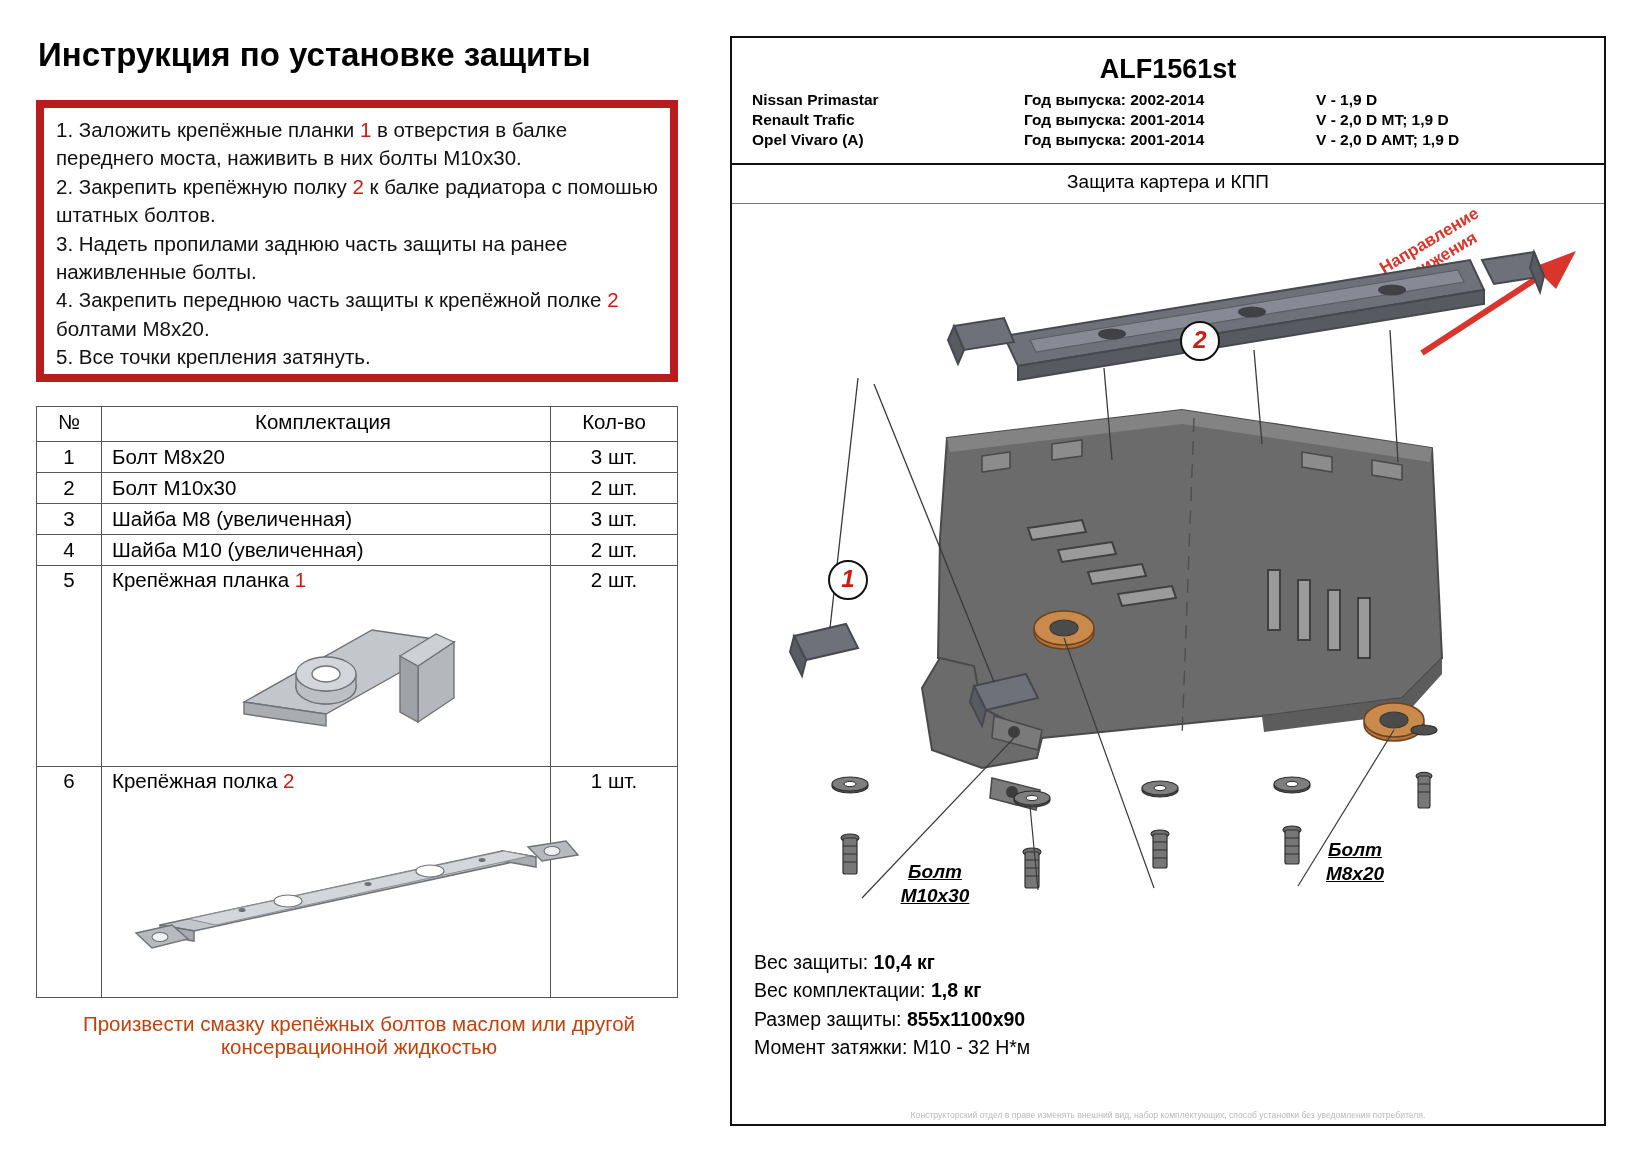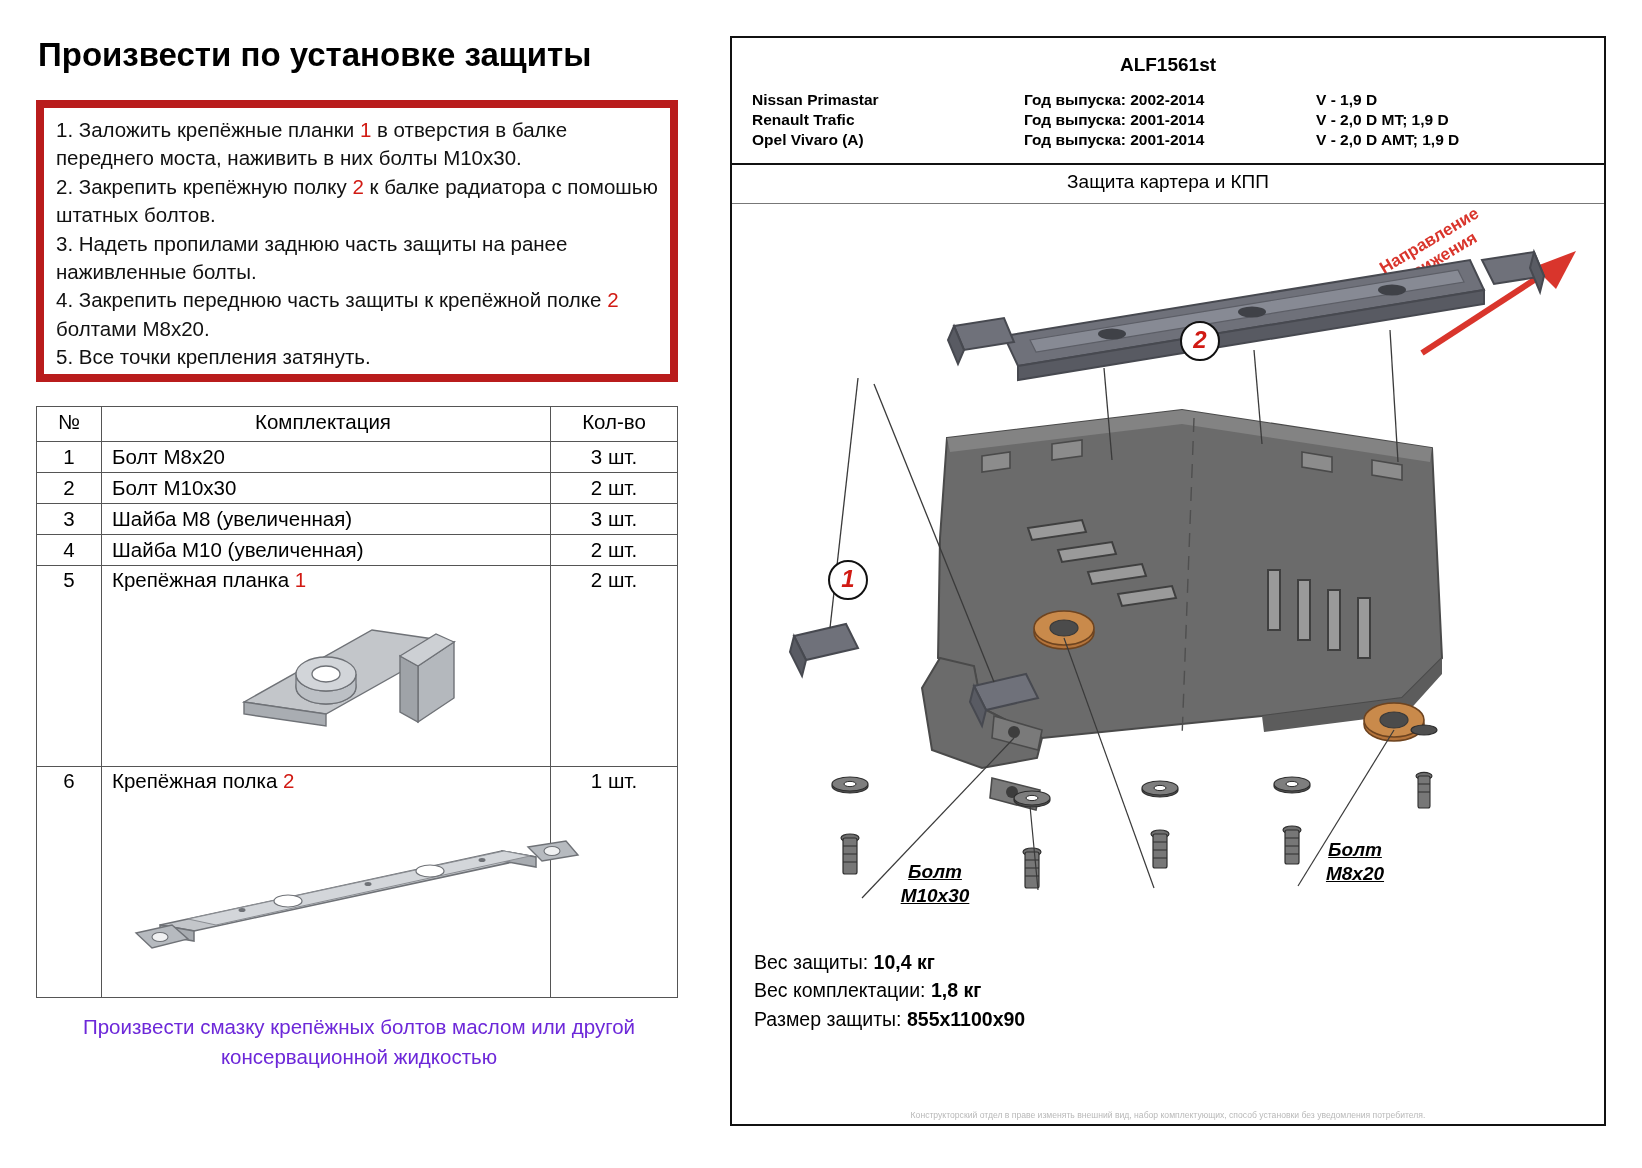--- a/index.html
+++ b/index.html
@@ -81,42 +81,42 @@
 
   .img-cell-5 { height: 196px; position: relative; }
   .img-cell-6 { height: 226px; position: relative; }
 
   .warn {
     position: absolute;
     left: 36px;
     top: 1012px;
     width: 646px;
     text-align: center;
-    color: #6d28d9;
+    color: #c2410c;
     font-size: 20.5px;
-    line-height: 30px;
+    line-height: 23px;
   }
 
   
   .right-col {
     position: absolute;
     left: 730px;
     top: 36px;
     width: 876px;
     height: 1090px;
     border: 2px solid #111;
     box-sizing: border-box;
     background: #fff;
   }
   .art-code {
     position: absolute;
     left: 0; right: 0;
     top: 16px;
     text-align: center;
-    font-size: 19px;
+    font-size: 27px;
     font-weight: bold;
   }
   .veh-table {
     position: absolute;
     left: 20px;
     top: 52px;
     width: 836px;
     border-collapse: collapse;
     table-layout: fixed;
     font-weight: bold;
@@ -216,21 +216,21 @@
   svg { display: block; }
   .abs { position: absolute; }
 </style>
 </head>
 <body>
 
 <div class="page">
 
   <div class="left-col">
 
-    <div class="doc-title">Произвести по установке защиты</div>
+    <div class="doc-title">Инструкция по установке защиты</div>
 
     <div class="instr-box">
       <div class="instr-line">
         <span>1.</span><span> Заложить крепёжные планки </span><span class="red">1</span><span> в отверстия в балке переднего моста, наживить в них болты М10х30.</span>
       </div>
       <div class="instr-line">
         <span>2.</span><span> Закрепить крепёжную полку </span><span class="red">2</span><span> к балке радиатора с помошью штатных болтов.</span>
       </div>
       <div class="instr-line">
         <span>3.</span><span> Надеть пропилами заднюю часть защиты на ранее наживленные болты.</span><span class="red"></span><span></span>
@@ -543,18 +543,21 @@
     <div class="specs">
       <div>
         <span>Вес защиты: </span><b>10,4 кг</b>
       </div>
       <div>
         <span>Вес комплектации: </span><b>1,8 кг</b>
       </div>
       <div>
         <span>Размер защиты: </span><b>855x1100x90</b>
       </div>
+      <div>
+        <span>Момент затяжки:  M10 - 32 H*м</span><b></b>
+      </div>
     </div>
 
     <div class="footer-note">Конструкторский отдел в праве изменять внешний вид, набор комплектующих, способ установки без уведомления потребителя.</div>
   </div>
 
 </div>
 
 </body></html>

